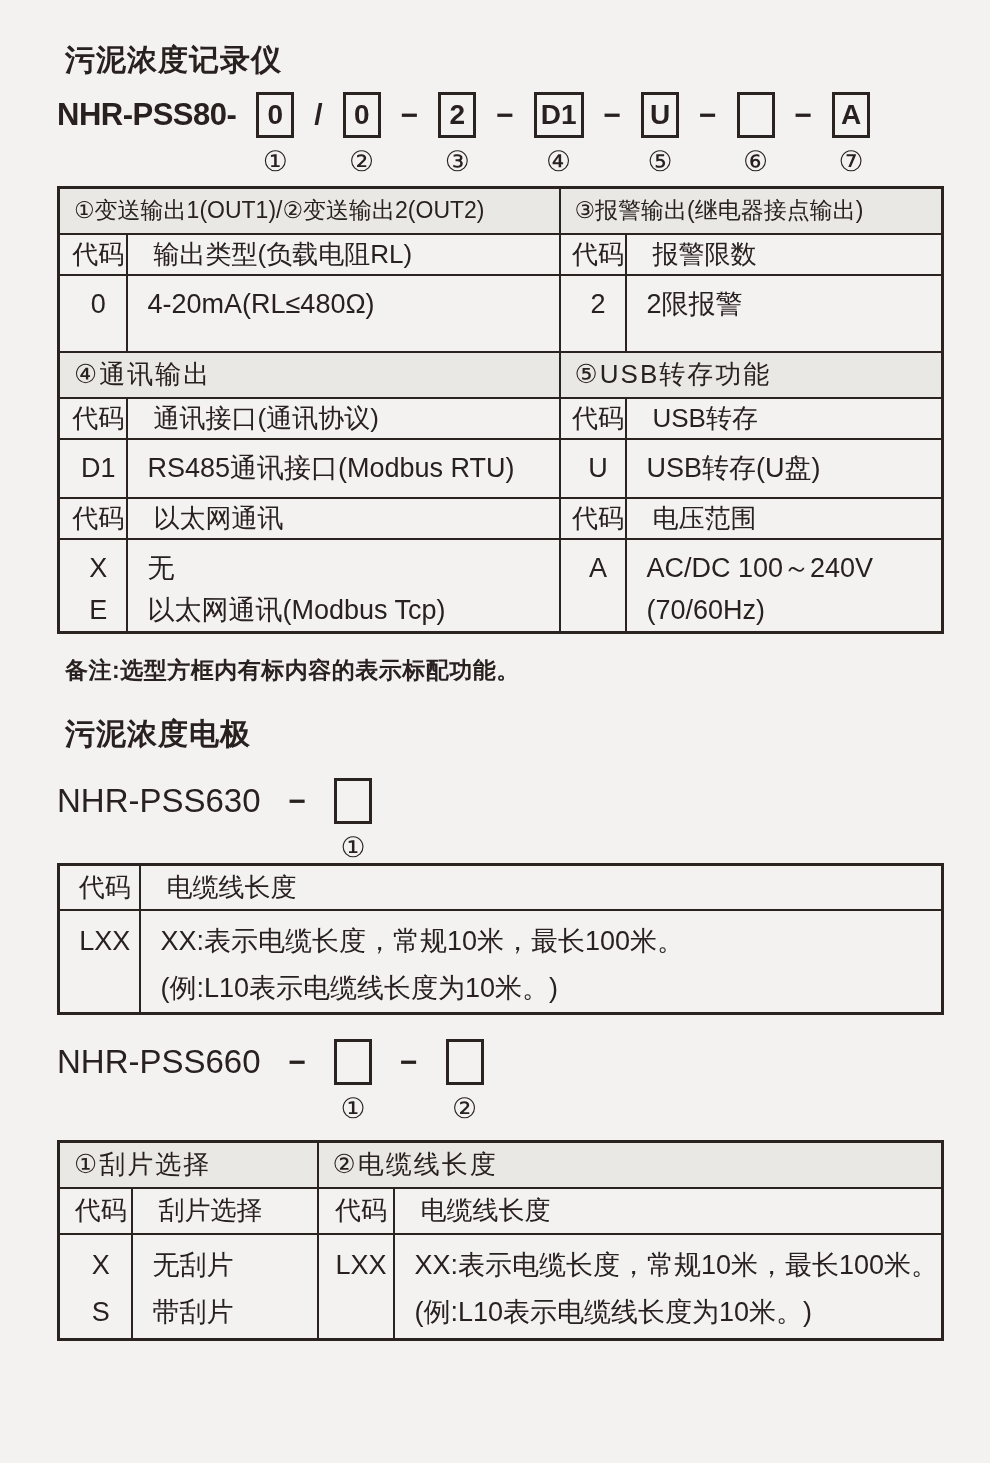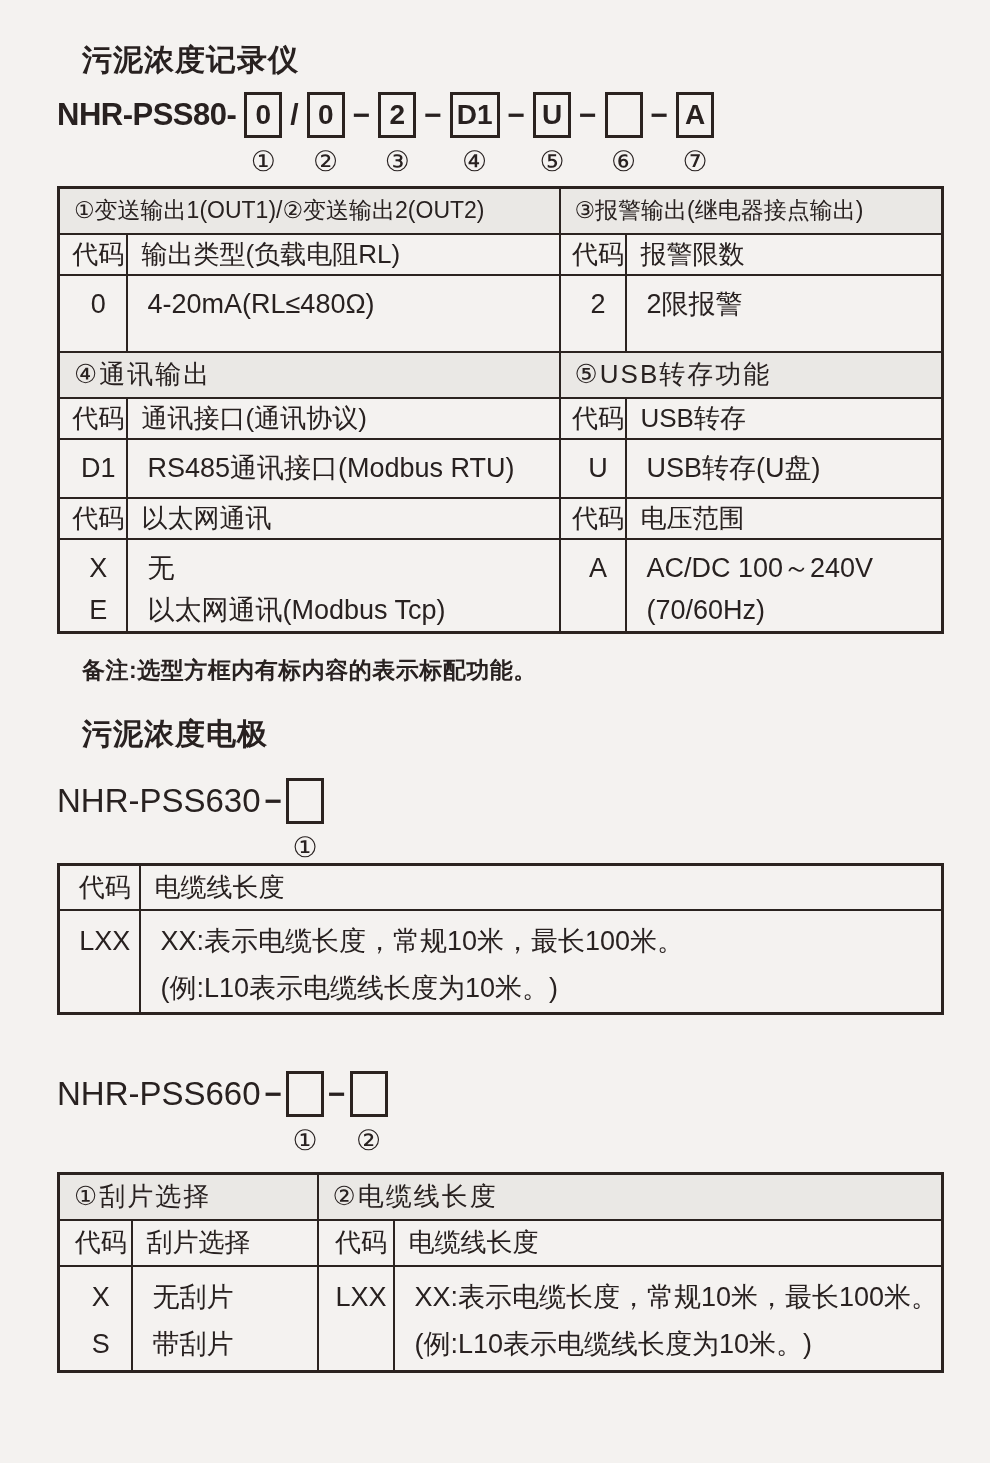--- a/index.html
+++ b/index.html
@@ -11,73 +11,73 @@
   *{margin:0;padding:0;box-sizing:border-box;}
   body{background:#ddd;}
   .page{
     width:990px;height:1463px;
     background:var(--paper);
     color:var(--ink);
     font-family:"Liberation Sans","DejaVu Sans",sans-serif;
     padding-top:42px;
     overflow:hidden;
   }
-  .indent{margin-left:82px;}
+  .indent{margin-left:65px;}
   h1,h2{font-size:30px;font-weight:700;letter-spacing:1px;line-height:36px;}
 
   
   .model-line{display:flex;align-items:flex-start;margin-left:57px;}
   .model-prefix{font-size:31px;font-weight:700;letter-spacing:-0.5px;line-height:46px;white-space:pre;}
   .model-prefix.reg{font-weight:400;font-size:33px;letter-spacing:0;}
   .slot{display:flex;flex-direction:column;align-items:center;}
   .code-box{
     min-width:38px;height:46px;border:3px solid var(--line);
     display:flex;align-items:center;justify-content:center;
     font-size:28px;font-weight:700;padding:0 4px;line-height:1;
   }
   .circle-num{margin-top:9px;font-size:28px;line-height:30px;font-weight:400;}
   .sep{font-size:30px;font-weight:700;line-height:46px;}
-  .g16{gap:8px;}
-  .g14{gap:4px;}
+  .g16{gap:20px;}
+  .g14{gap:28px;}
 
   
   table{
     border-collapse:collapse;table-layout:fixed;
     width:884px;margin-left:57px;
     border:3px solid var(--line);
   }
   td{border:2px solid var(--line);vertical-align:middle;padding-left:11px;}
   tr.sec td{
     background:var(--secbg);
     font-size:26px;letter-spacing:2px;
     padding-left:14px;height:46px;
   }
   tr.sec td.tight{font-size:23px;letter-spacing:0;}
   tr.hdr td{height:41px;font-size:26px;}
   td.code{text-align:center;}
-  td.desc{padding-left:14px;}
+  td.desc{padding-left:26px;}
   tr.data td{vertical-align:top;padding-top:7px;font-size:27px;}
   tr.data td.desc{padding-left:20px;}
   tr.data .ln{line-height:42px;}
   .h77{height:77px;} .h59{height:59px;} .h90{height:90px;}
   .h94{height:94px;} .h106{height:106px;}
   .t2 tr.sec td{height:40px;}
   .t2 tr.hdr td,.t3 tr.hdr td{height:46px;}
   .t2 tr.data .ln,.t3 tr.data .ln{line-height:47px;}
 
   .note{font-size:23px;font-weight:700;letter-spacing:0.5px;line-height:28px;}
 
   
   .m-model1{margin-top:14px;}
   .m-table1{margin-top:9px;}
   .m-note{margin-top:22px;}
   .m-h2{margin-top:32px;}
   .m-model2{margin-top:26px;}
   .m-table2{margin-top:0px;}
-  .m-model3{margin-top:56px;}
+  .m-model3{margin-top:24px;}
   .m-table3{margin-top:16px;}
 </style>
 </head>
 <body>
 
 <div class="page">
 
   <h1 class="indent">污泥浓度记录仪</h1>
 
   <div class="model-line g16 m-model1">

